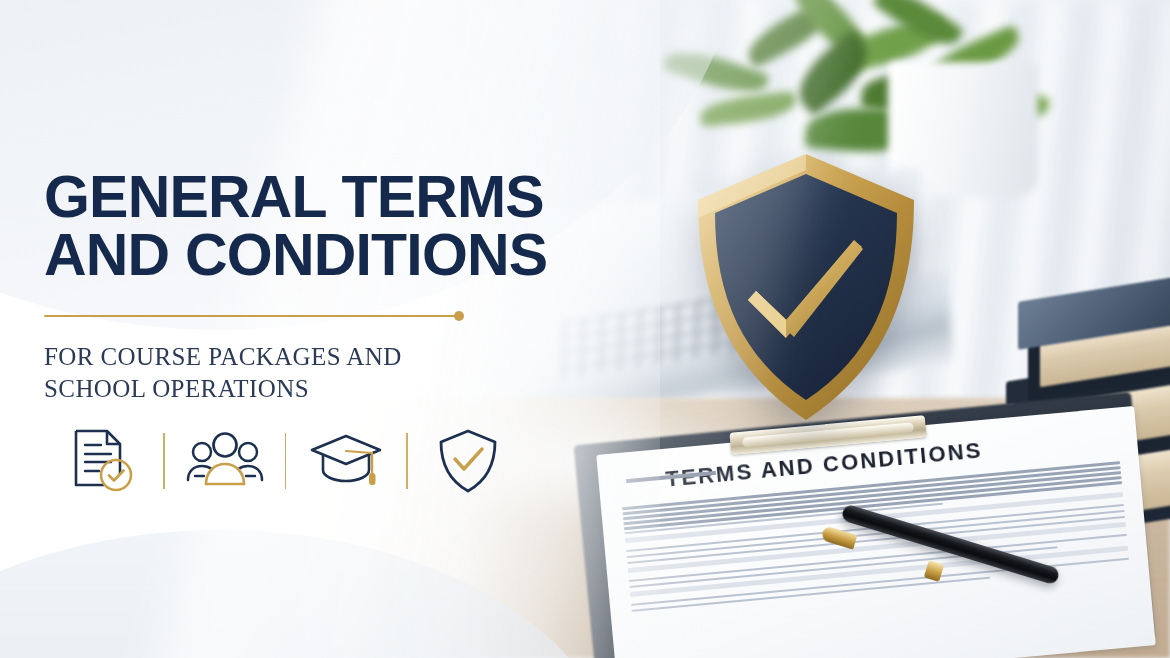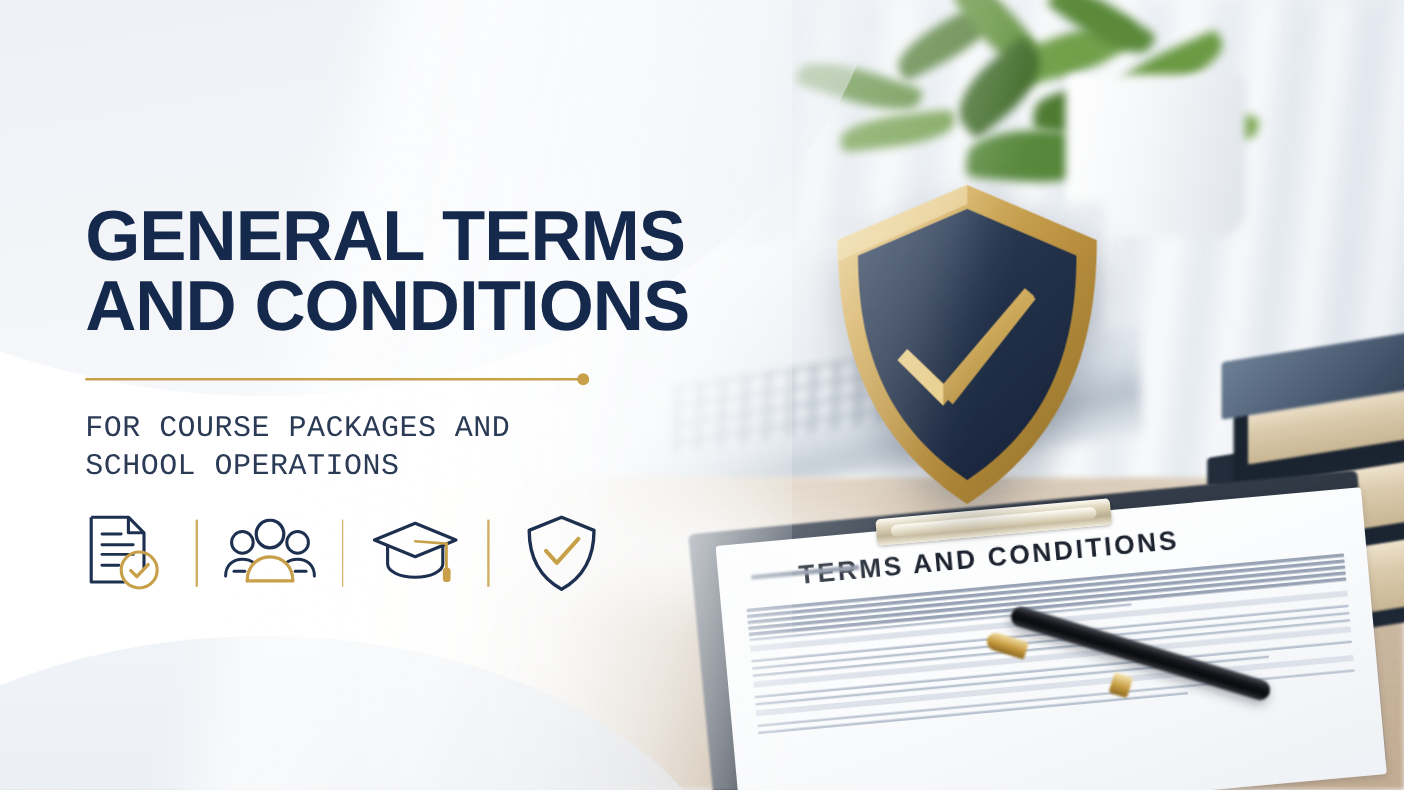--- a/index.html
+++ b/index.html
@@ -288,21 +288,21 @@
     left: 250px; top: -120px;
     width: 520px; height: 900px;
     background: linear-gradient(100deg, rgba(255,255,255,0.85), rgba(255,255,255,0));
     transform: rotate(14deg);
     filter: blur(22px);
   }
 
   
   .content {
     position: absolute;
-    left: 71px; top: 168px;
+    left: 44px; top: 168px;
     width: 600px;
   }
   .title {
     font-family: "Liberation Sans", sans-serif;
     font-weight: 700;
     font-size: 59px;
     line-height: 0.99;
     letter-spacing: -0.8px;
     color: #15294c;
     margin: 0;
@@ -322,21 +322,21 @@
     border-radius: 2px;
   }
   .divider-dot {
     position: absolute;
     right: 0; top: 0;
     width: 10px; height: 10px;
     border-radius: 50%;
     background: #c8a04a;
   }
   .subtitle {
-    font-family: Liberation Mono, monospace;
+    font-family: Liberation Serif, serif;
     font-weight: 400;
     font-size: 25px;
     line-height: 1.30;
     letter-spacing: 0.4px;
     color: #2b3b55;
     margin: 0;
     white-space: pre-line;
   }
 
   

